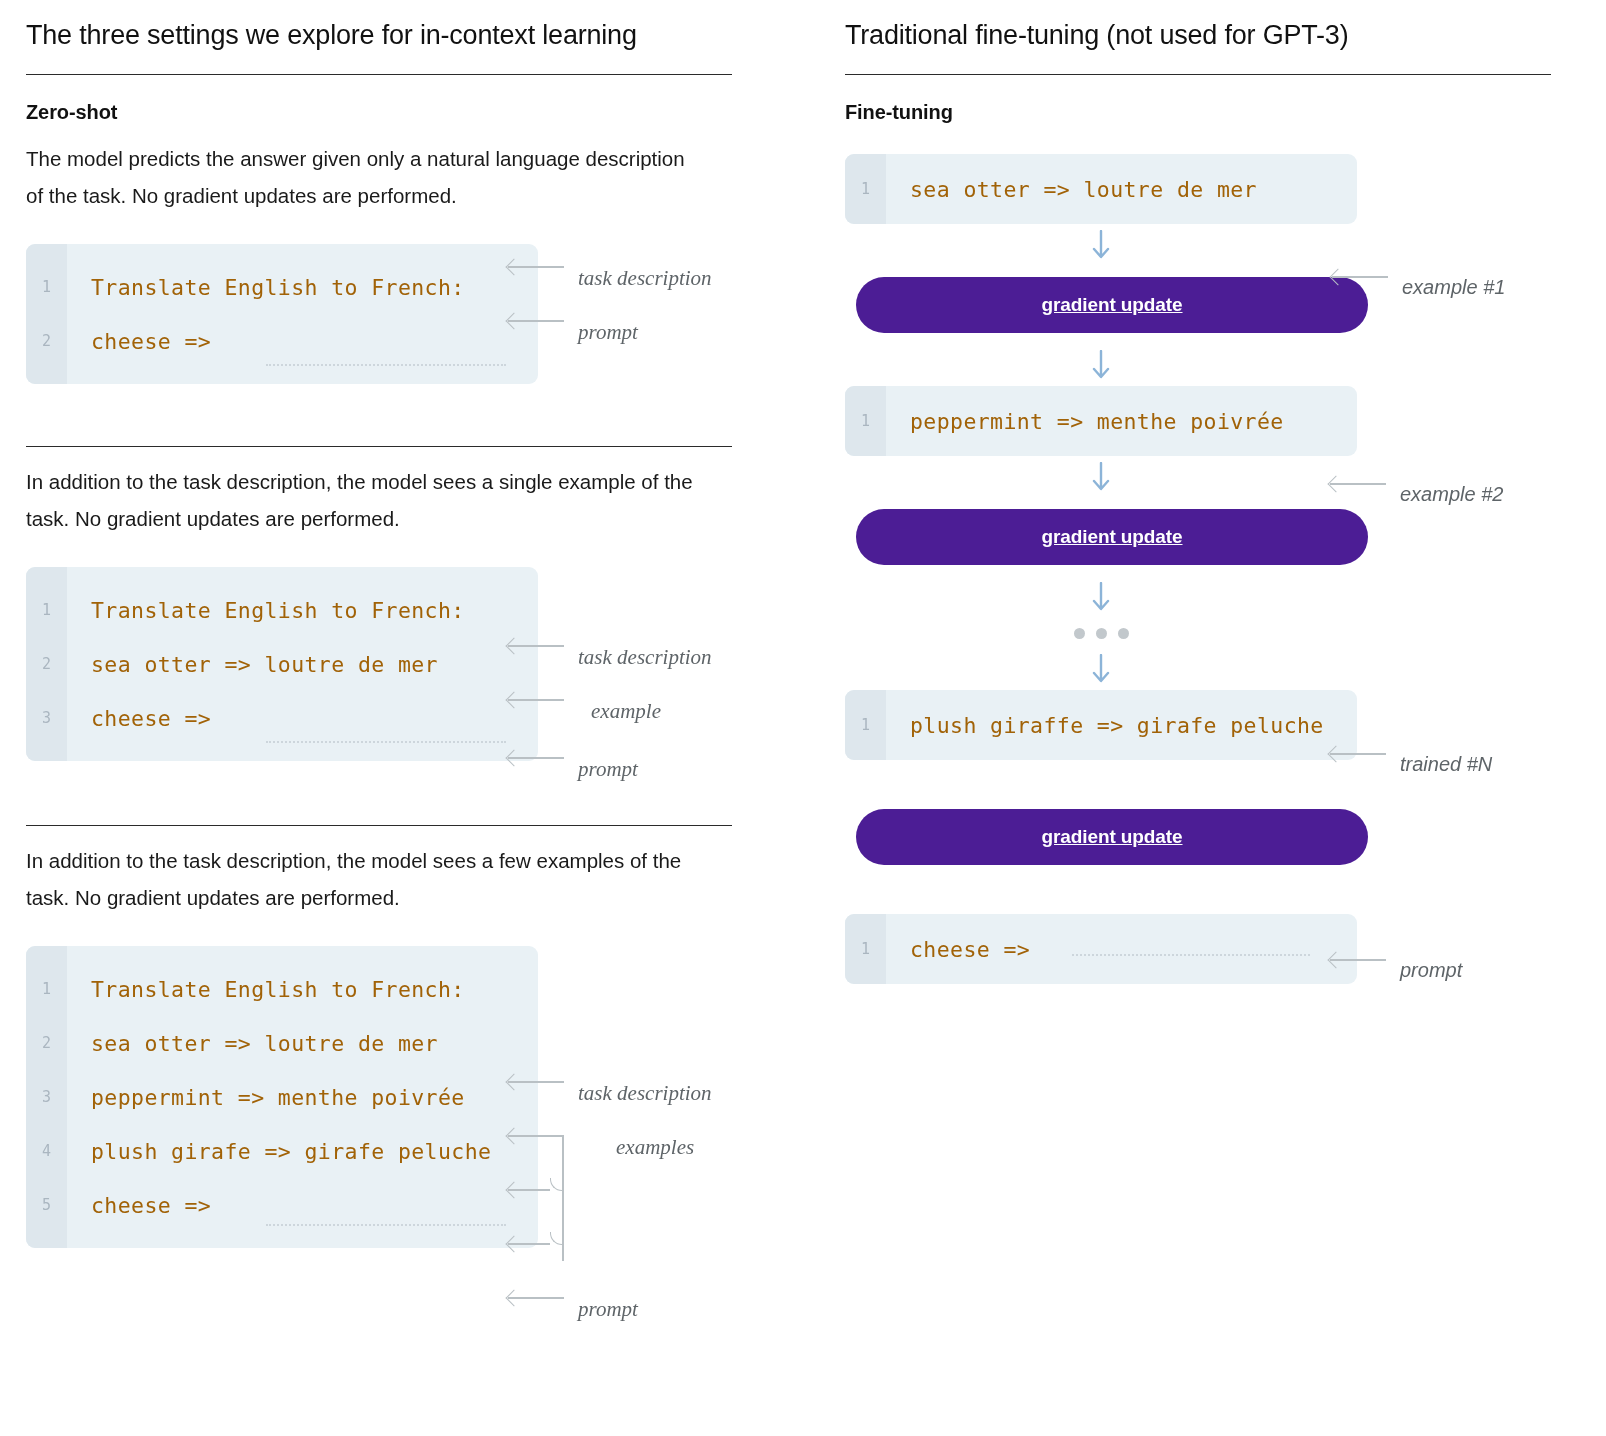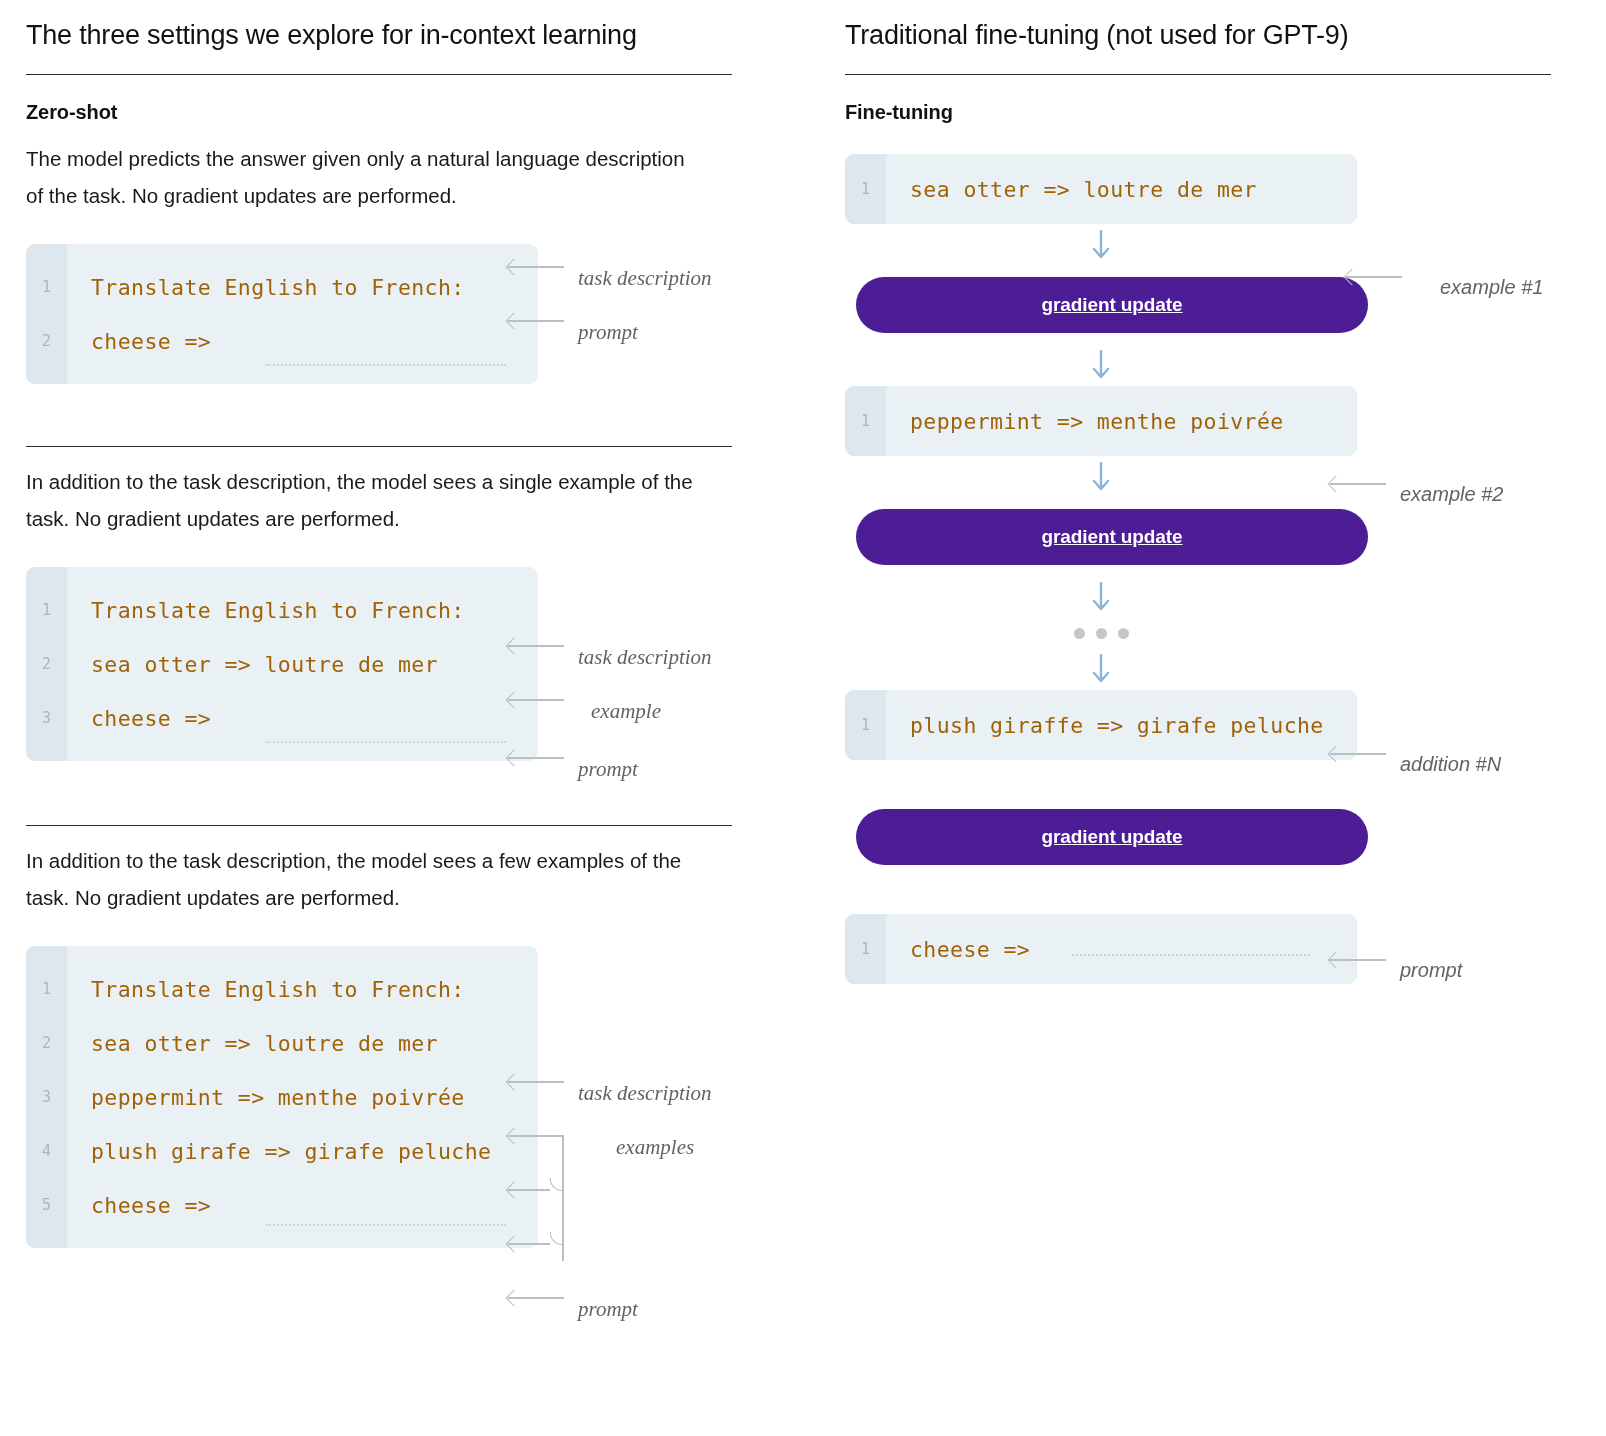--- a/index.html
+++ b/index.html
@@ -369,21 +369,21 @@
 
       <div class="anno" style="left:482px; top:1297px;">
         <span class="arrow-line"></span>
         <span class="anno-label">prompt</span>
       </div>
     </div>
   </div>
 
   <div class="column col-right">
 
-    <div class="col-title">Traditional fine-tuning (not used for GPT-9)</div>
+    <div class="col-title">Traditional fine-tuning (not used for GPT-3)</div>
     <div class="rule"></div>
 
     <div class="sub-head">Fine-tuning</div>
 
     <div style="margin-top:30px;">
 
       <div class="codeblock" style="width:512px; margin-top:0;">
         <div class="gutter"></div>
         <div class="code-rows" style="padding:8px 0;">
           <div class="code-row rel">
@@ -470,31 +470,31 @@
         <div class="code-rows" style="padding:8px 0;">
           <div class="code-row rel">
             <span class="lineno">1</span>
             <span class="codetext">cheese =&gt;</span>
             <span class="dots-inline"></span>
           </div>
         </div>
       </div>
     </div>
 
-    <div class="anno" style="left:501px; top:276px;gap:24px;">
+    <div class="anno" style="left:487px; top:276px;">
       <span class="arrow-line"></span>
       <span class="anno-label sans">example #1</span>
     </div>
     <div class="anno" style="left:485px; top:483px;">
       <span class="arrow-line"></span>
       <span class="anno-label sans">example #2</span>
     </div>
     <div class="anno" style="left:485px; top:753px;">
       <span class="arrow-line"></span>
-      <span class="anno-label sans">addition #N</span>
+      <span class="anno-label sans">trained #N</span>
     </div>
     <div class="anno" style="left:485px; top:959px;">
       <span class="arrow-line"></span>
       <span class="anno-label sans">prompt</span>
     </div>
 
   </div>
 </div>
 
 </body></html>

